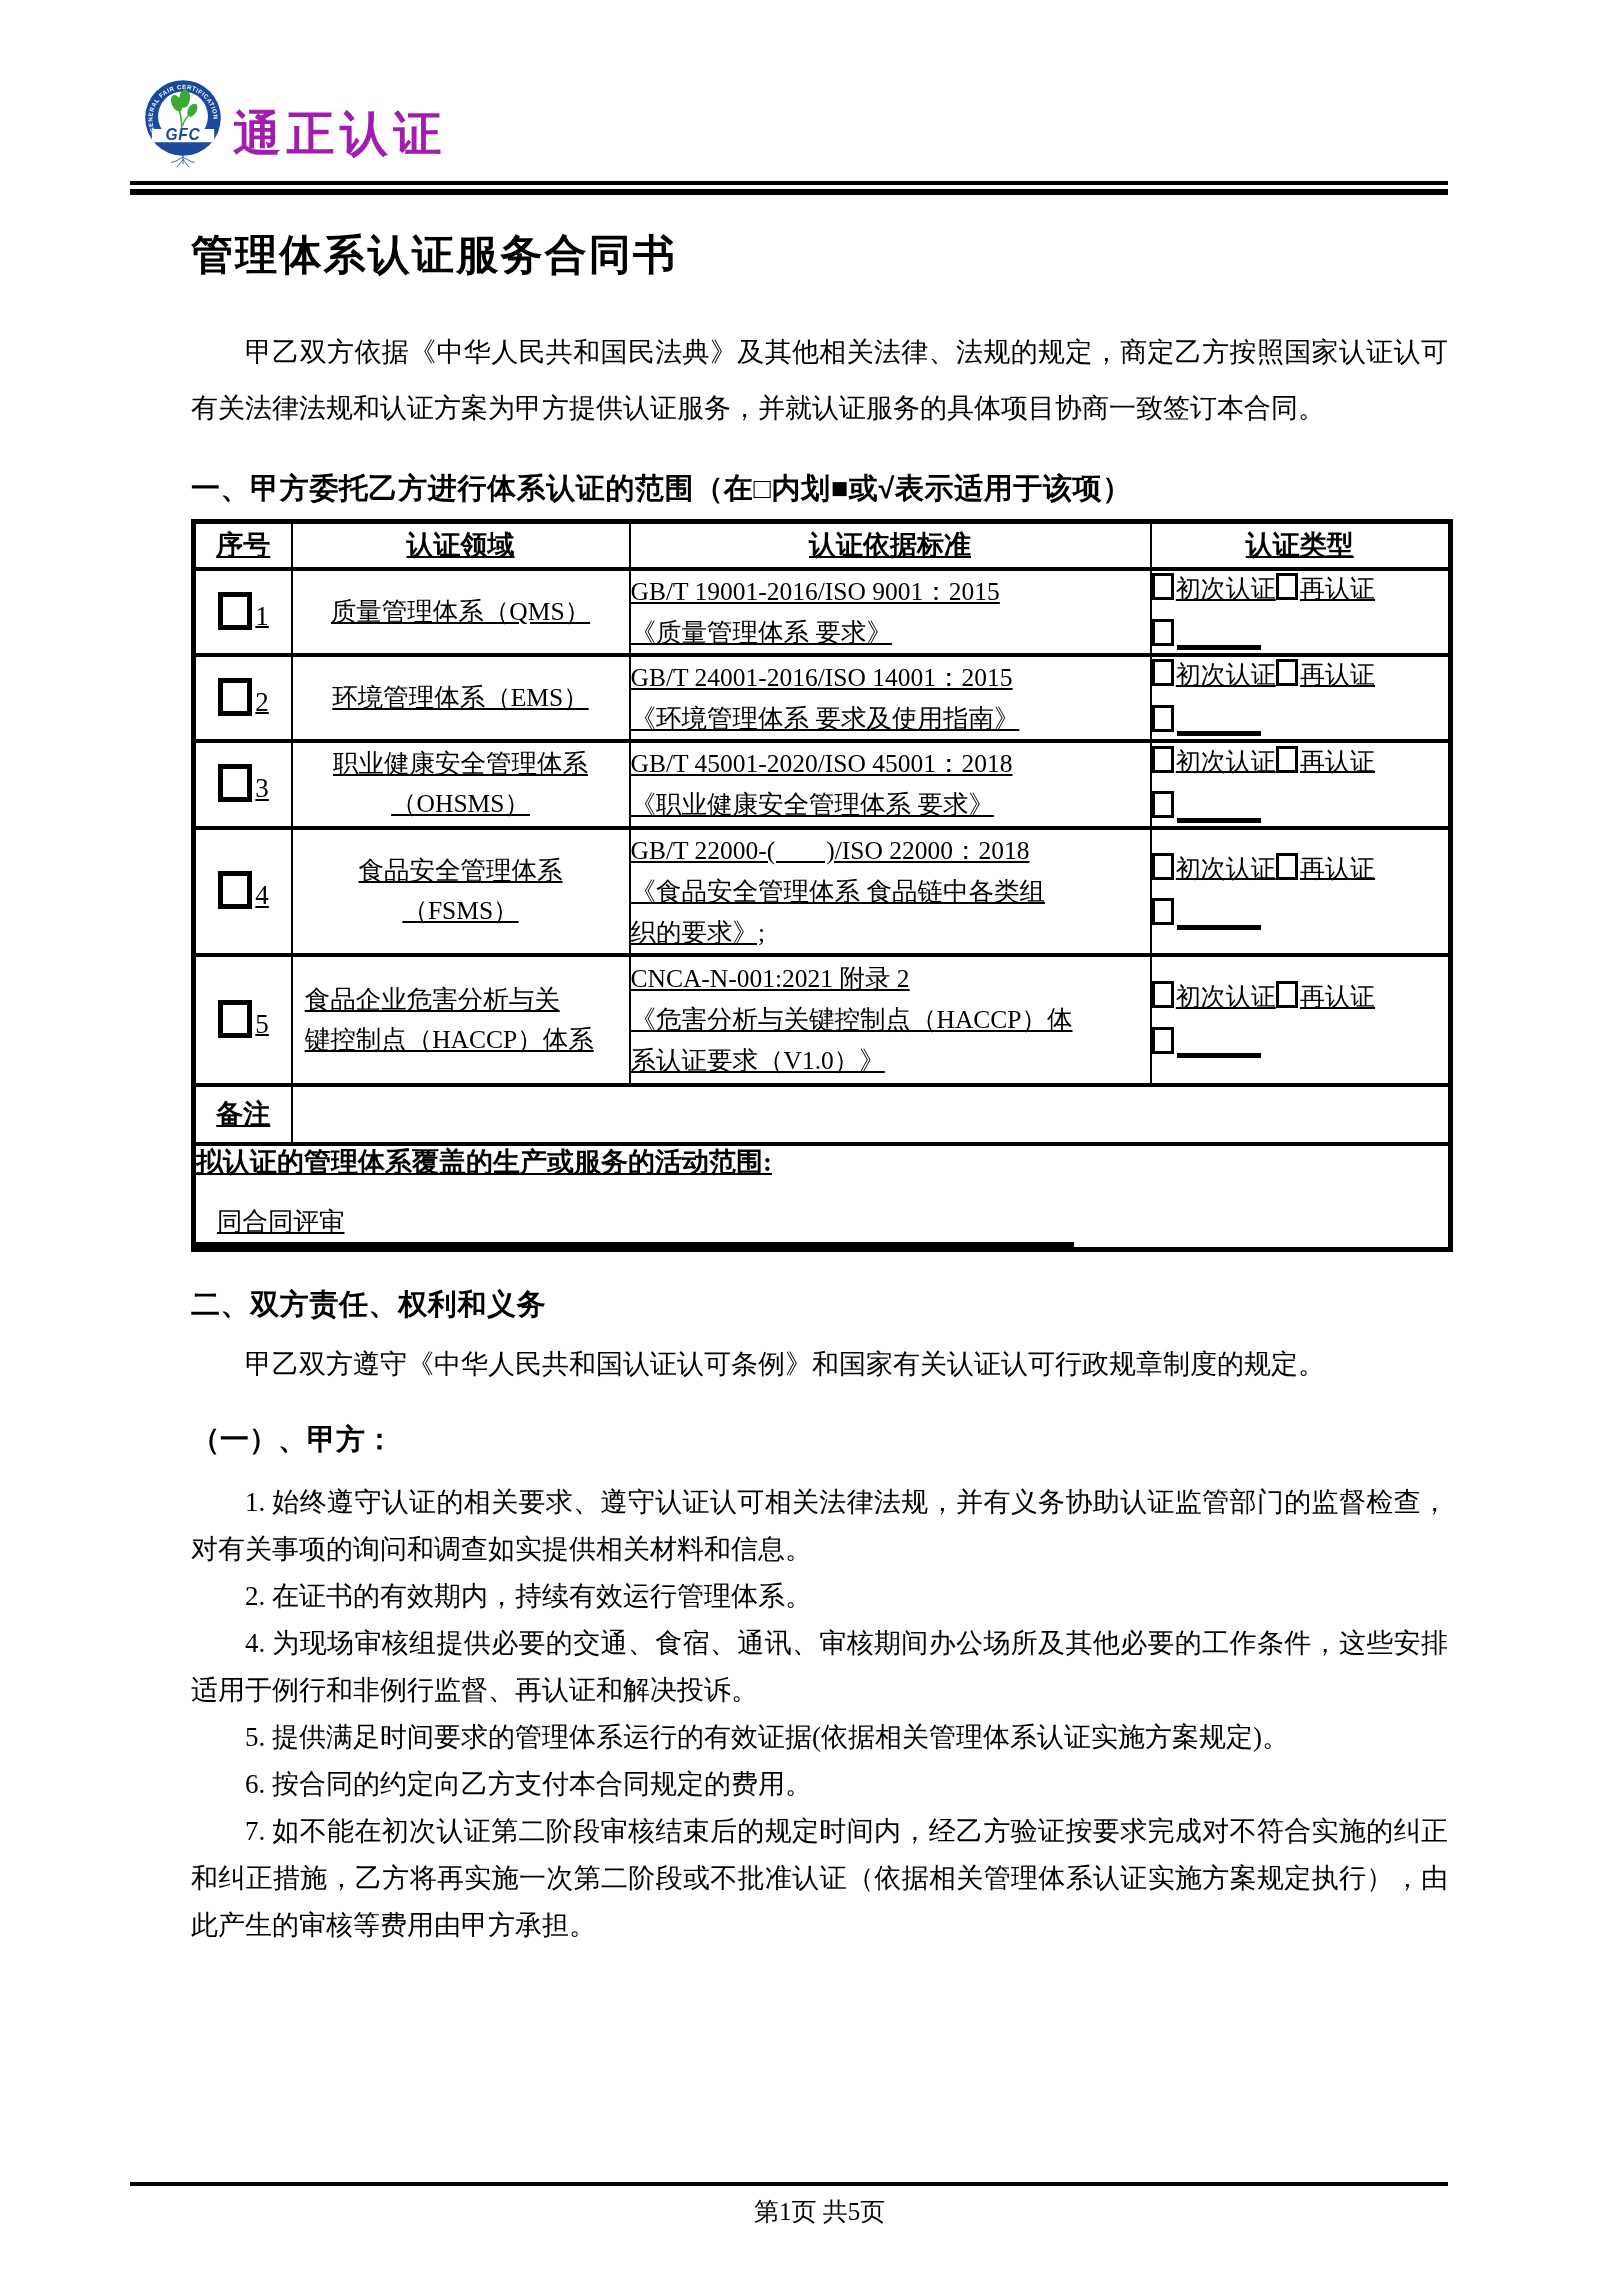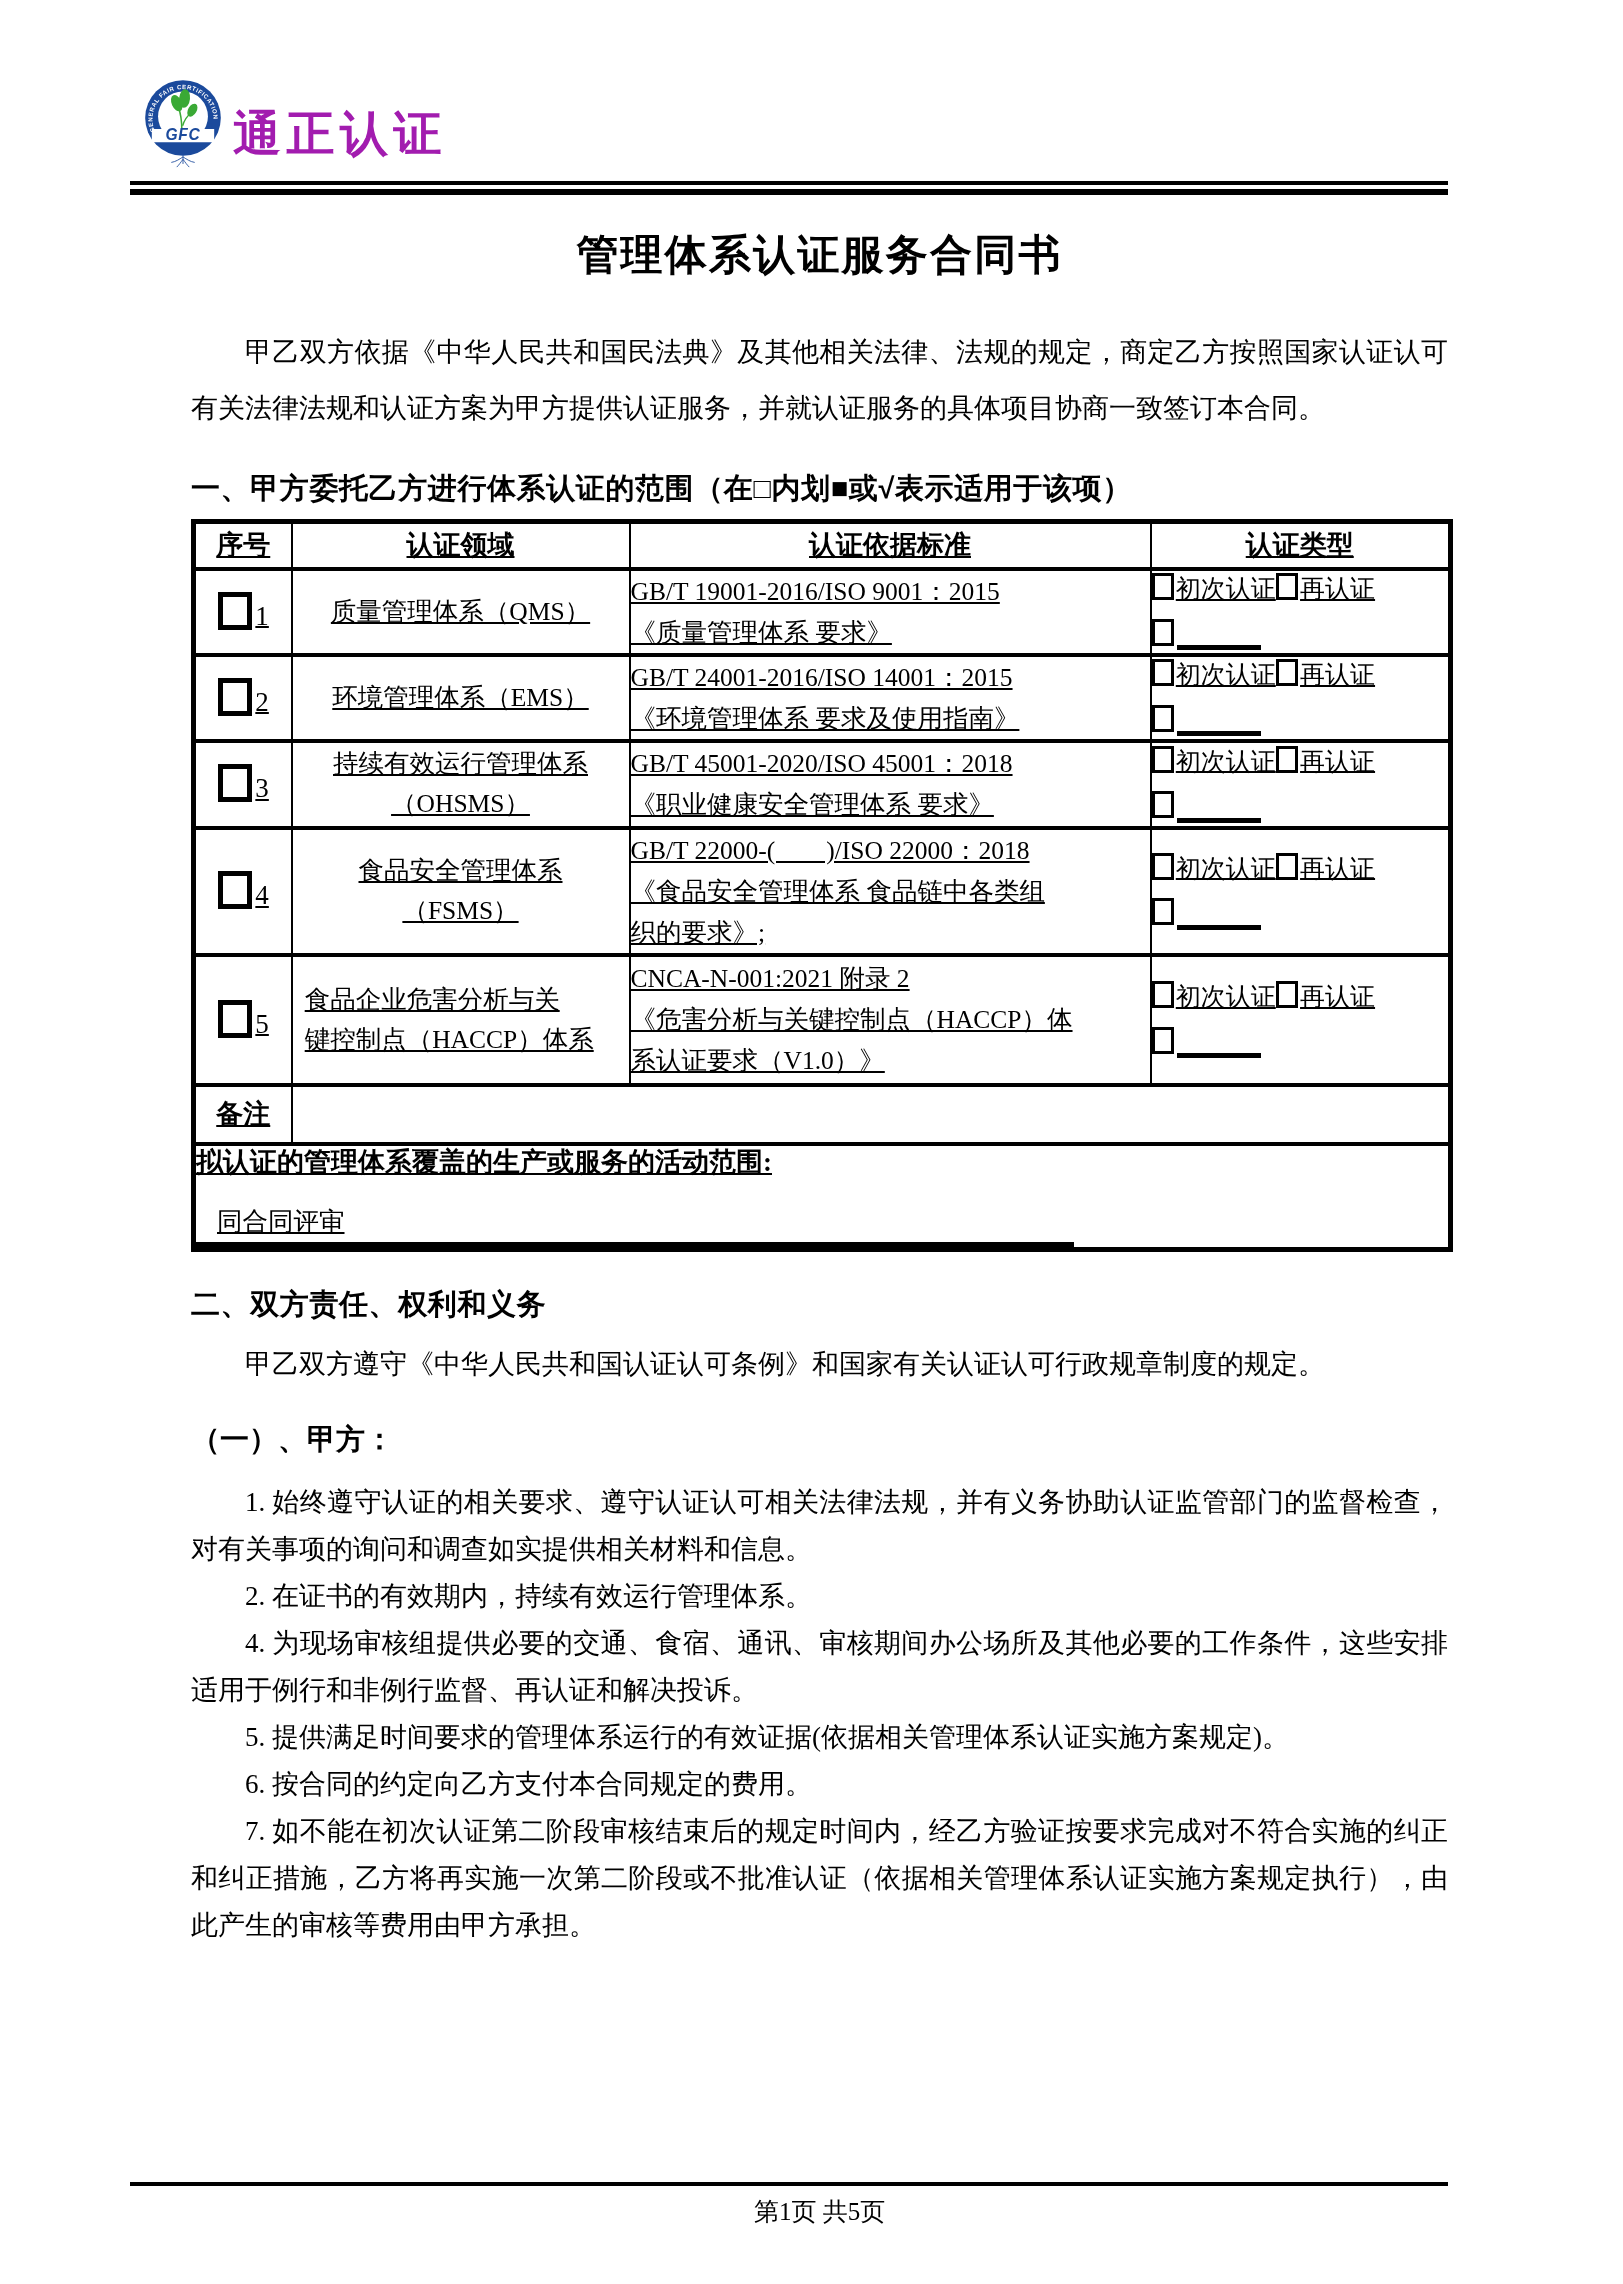--- a/index.html
+++ b/index.html
@@ -19,21 +19,21 @@
     font-weight:bold;font-size:48px;line-height:1;letter-spacing:5.5px;
     color:#a21caf;
   }
   .rule-double{position:absolute;left:130px;top:181px;width:1318px;}
   .rule-double .r1{height:3.9px;background:#000;margin-bottom:4.4px;}
   .rule-double .r2{height:5.5px;background:#000;}
 
   
   .main{position:absolute;left:191px;top:233px;width:1257px;}
   .doc-title{
-    margin:0;text-align:center;
+    margin:0;
     font-family:"Liberation Sans","DejaVu Sans",sans-serif;
     font-weight:bold;font-size:42px;line-height:1.05;letter-spacing:2.2px;
   }
   .intro{
     margin:47px 0 0 0;font-size:27px;line-height:56px;
     text-indent:2em;text-align:justify;
   }
   .h-sec{
     margin:36px 0 0 0;
     font-family:"Liberation Sans","DejaVu Sans",sans-serif;
@@ -191,21 +191,21 @@
               <div>《环境管理体系 要求及使用指南》</div>
             </td>
             <td class="c-type">
               <div class="t1"><span class="cb"></span><span>初次认证</span><span class="cb"></span><span>再认证</span></div>
               <div class="t2"><span class="cb"></span><span class="blank"></span></div>
             </td>
           </tr>
           <tr style="height: 87px;">
             <td class="c-no"><span class="cb-lg"></span><span>3</span></td>
             <td class="c-field">
-              <div>持续有效运行管理体系</div>
+              <div>职业健康安全管理体系</div>
               <div>（OHSMS）</div>
             </td>
             <td class="c-std">
               <div>GB/T 45001-2020/ISO 45001：2018</div>
               <div>《职业健康安全管理体系 要求》</div>
             </td>
             <td class="c-type">
               <div class="t1"><span class="cb"></span><span>初次认证</span><span class="cb"></span><span>再认证</span></div>
               <div class="t2"><span class="cb"></span><span class="blank"></span></div>
             </td>

